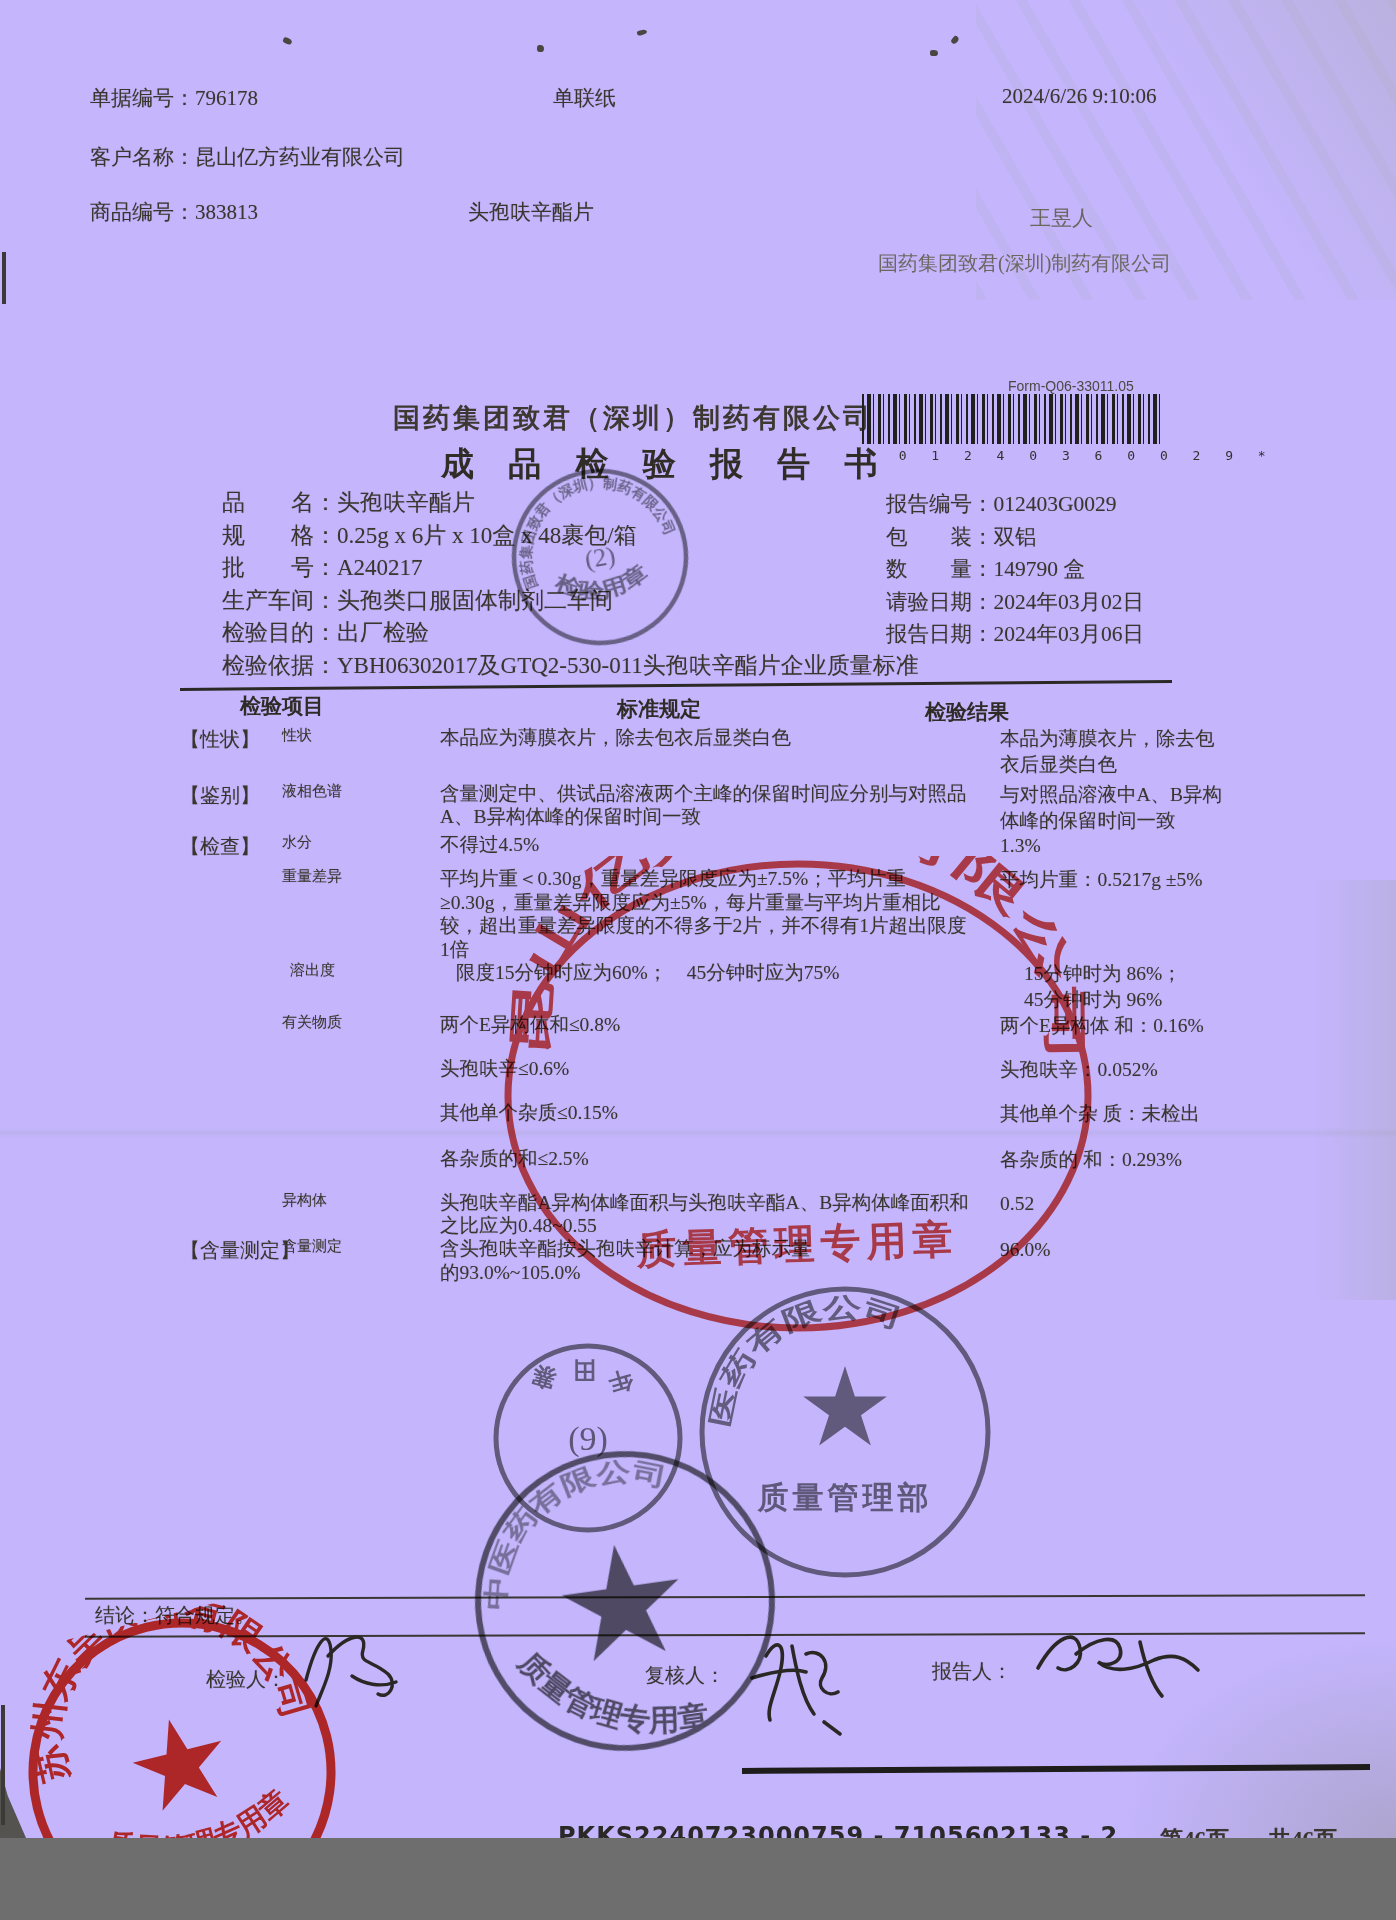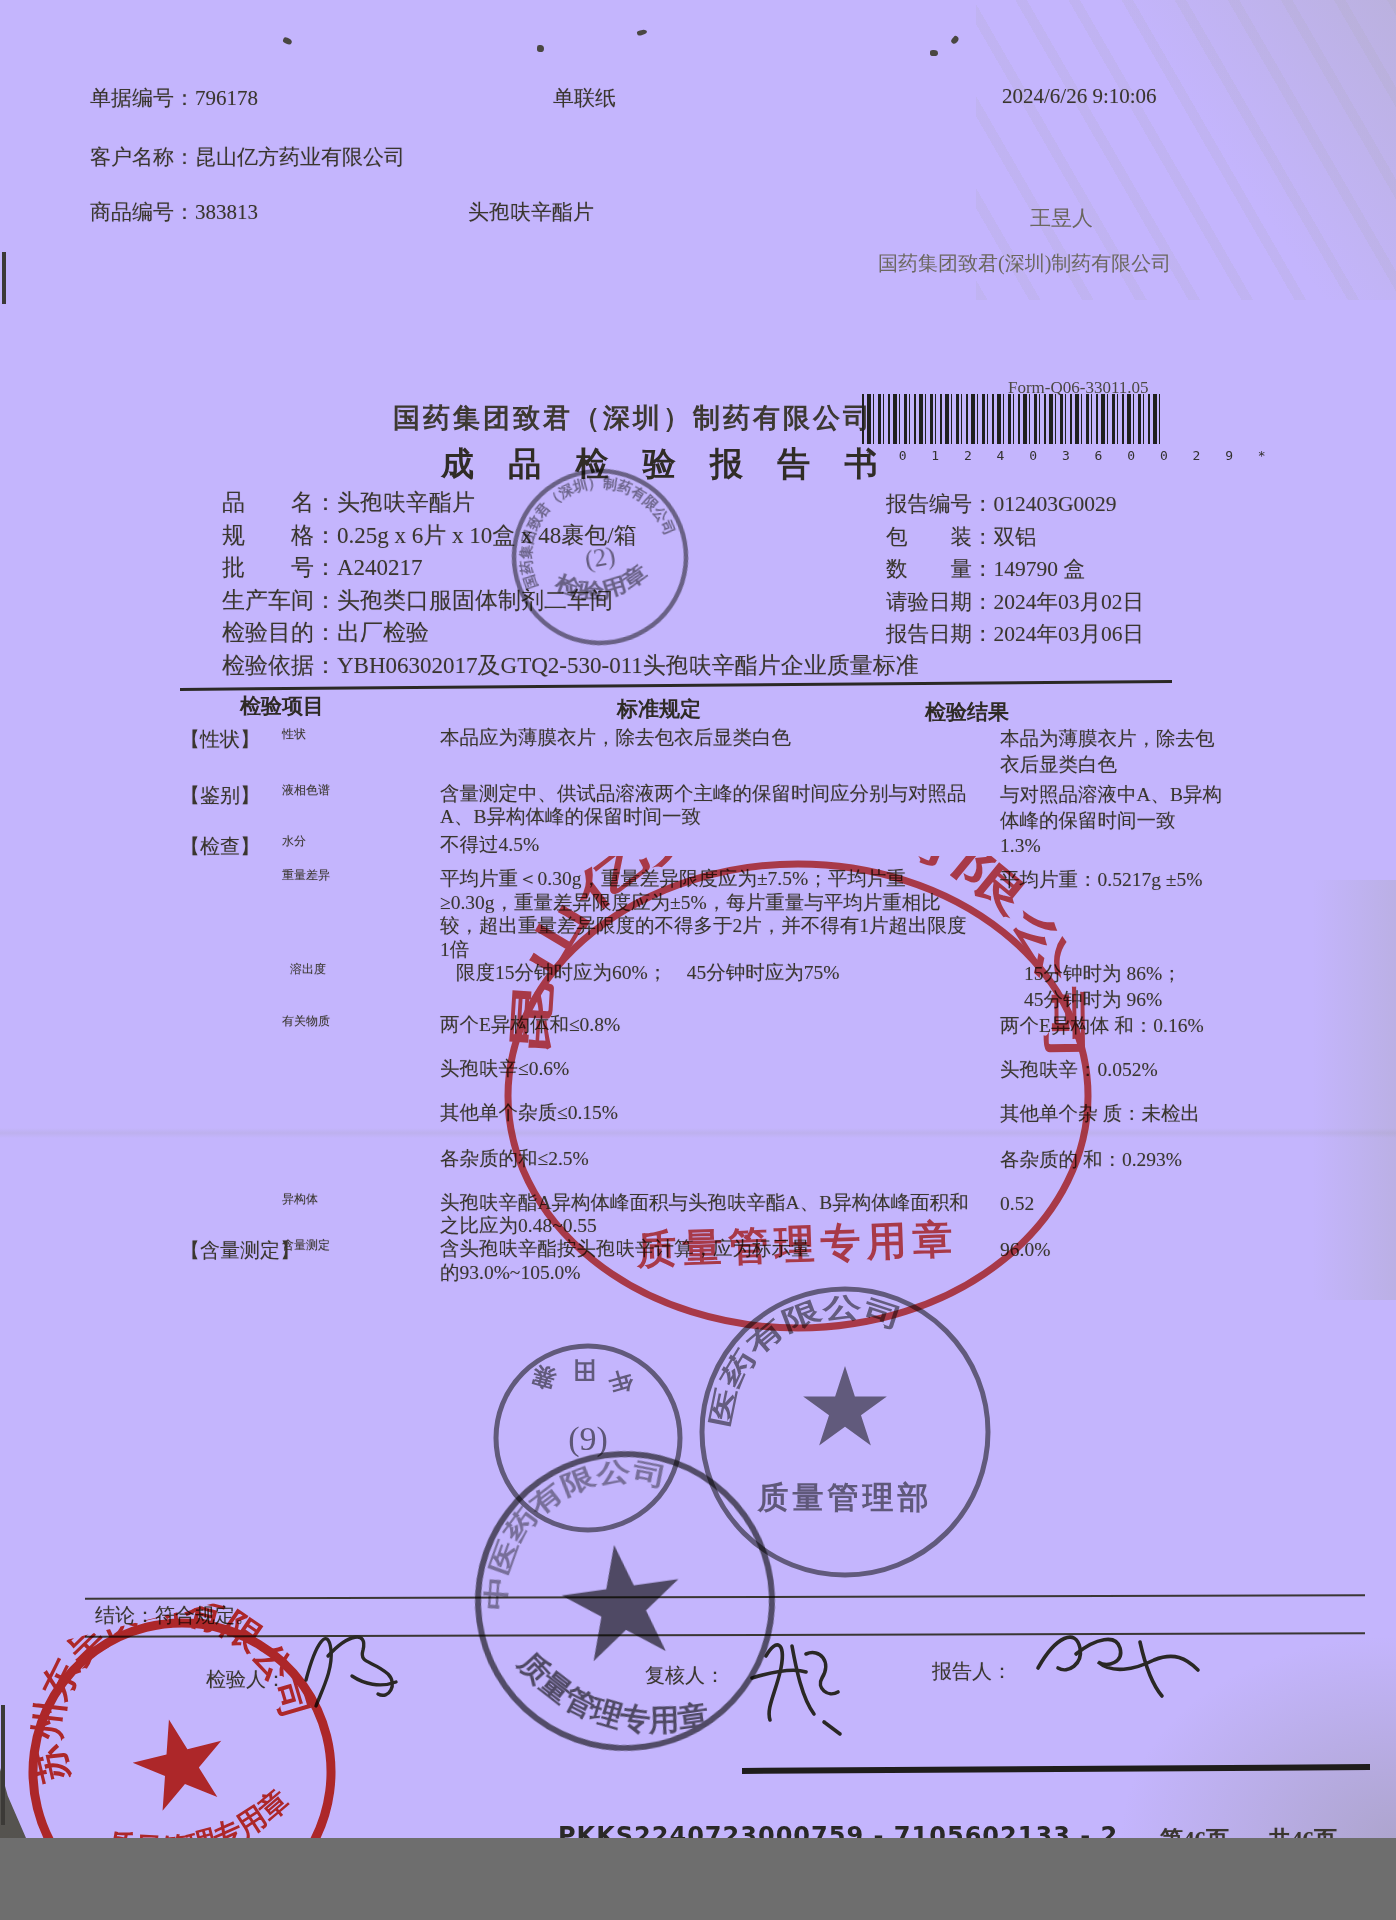--- a/index.html
+++ b/index.html
@@ -4,36 +4,36 @@
 <style>
   html,body{margin:0;padding:0;background:#6e6e6e;}
   .page{position:relative;width:1396px;height:1838px;margin:0 auto;background:#c4b5fd;
         overflow:hidden;font-family:"Liberation Serif",serif;color:#34302a;}
   .t{position:absolute;white-space:nowrap;}
   .ink{color:#3a362f;text-shadow:0 0 1px rgba(70,64,56,.28);}
   .light{color:#6b675f;margin-top:46px;}
   
   .f21{font-size:21px;}
   
-  .form-no{left:1008px;top:378px;font-size:17px;font-family:Liberation Serif, serif;color:#4c4842;}
+  .form-no{left:1008px;top:378px;font-size:14px;font-family:Liberation Sans, sans-serif;color:#4c4842;}
   .company{left:393px;top:400px;font-size:27px;letter-spacing:3px;font-weight:bold;color:#3d3932;}
   .rtitle{left:441px;top:442px;font-size:33px;font-weight:bold;letter-spacing:13px;color:#302c26;}
   .barcode{position:absolute;left:862px;top:394px;width:302px;height:50px;
     background:repeating-linear-gradient(90deg,#20201f 0 2px,rgba(0,0,0,0) 2px 5px,#20201f 5px 9px,rgba(0,0,0,0) 9px 11px,#20201f 11px 12px,rgba(0,0,0,0) 12px 16px,#20201f 16px 19px,rgba(0,0,0,0) 19px 21px,#20201f 21px 22px,rgba(0,0,0,0) 22px 26px);}
   .barcode-digits{left:866px;top:448px;font-size:13px;letter-spacing:8.5px;font-family:"DejaVu Sans Mono",monospace;color:#33312e;}
   
   .info-l{position:absolute;left:222px;top:487px;font-size:23px;}
   .info-r{position:absolute;left:886px;top:489px;font-size:21.5px;}
   .info-line{height:32.6px;white-space:nowrap;}
   
   .hline{position:absolute;background:#2b2926;}
   .tbl{position:absolute;left:180px;top:726px;width:1192px;}
   .trow{display:flex;align-items:flex-start;}
   .c-cat{width:102px;flex:none;font-size:20px;white-space:nowrap;}
-  .c-item{width:158px;flex:none;font-size:12px;white-space:nowrap;}
+  .c-item{width:158px;flex:none;font-size:15px;white-space:nowrap;}
   .c-std{width:552px;flex:none;font-size:19.5px;line-height:1.2;white-space:pre-line;}
   .c-res{width:372px;flex:none;font-size:19.5px;line-height:1.32;white-space:pre-line;padding-left:8px;}
   .trow:nth-child(1){min-height:56px;} .trow:nth-child(2){min-height:50px;}
   .trow:nth-child(3){min-height:34px;} .trow:nth-child(4){min-height:92px;}
   .trow:nth-child(5){min-height:42px;gap:8px;} .trow:nth-child(6){min-height:44px;}
   .trow:nth-child(7){min-height:44px;} .trow:nth-child(8){min-height:46px;}
   .trow:nth-child(9){min-height:44px;} .trow:nth-child(10){min-height:42px;}
   .trow:nth-child(11){min-height:50px;} .trow:nth-child(12){min-height:56px;}
   .th{font-size:21px;font-weight:bold;color:#2f2b26;}
   

